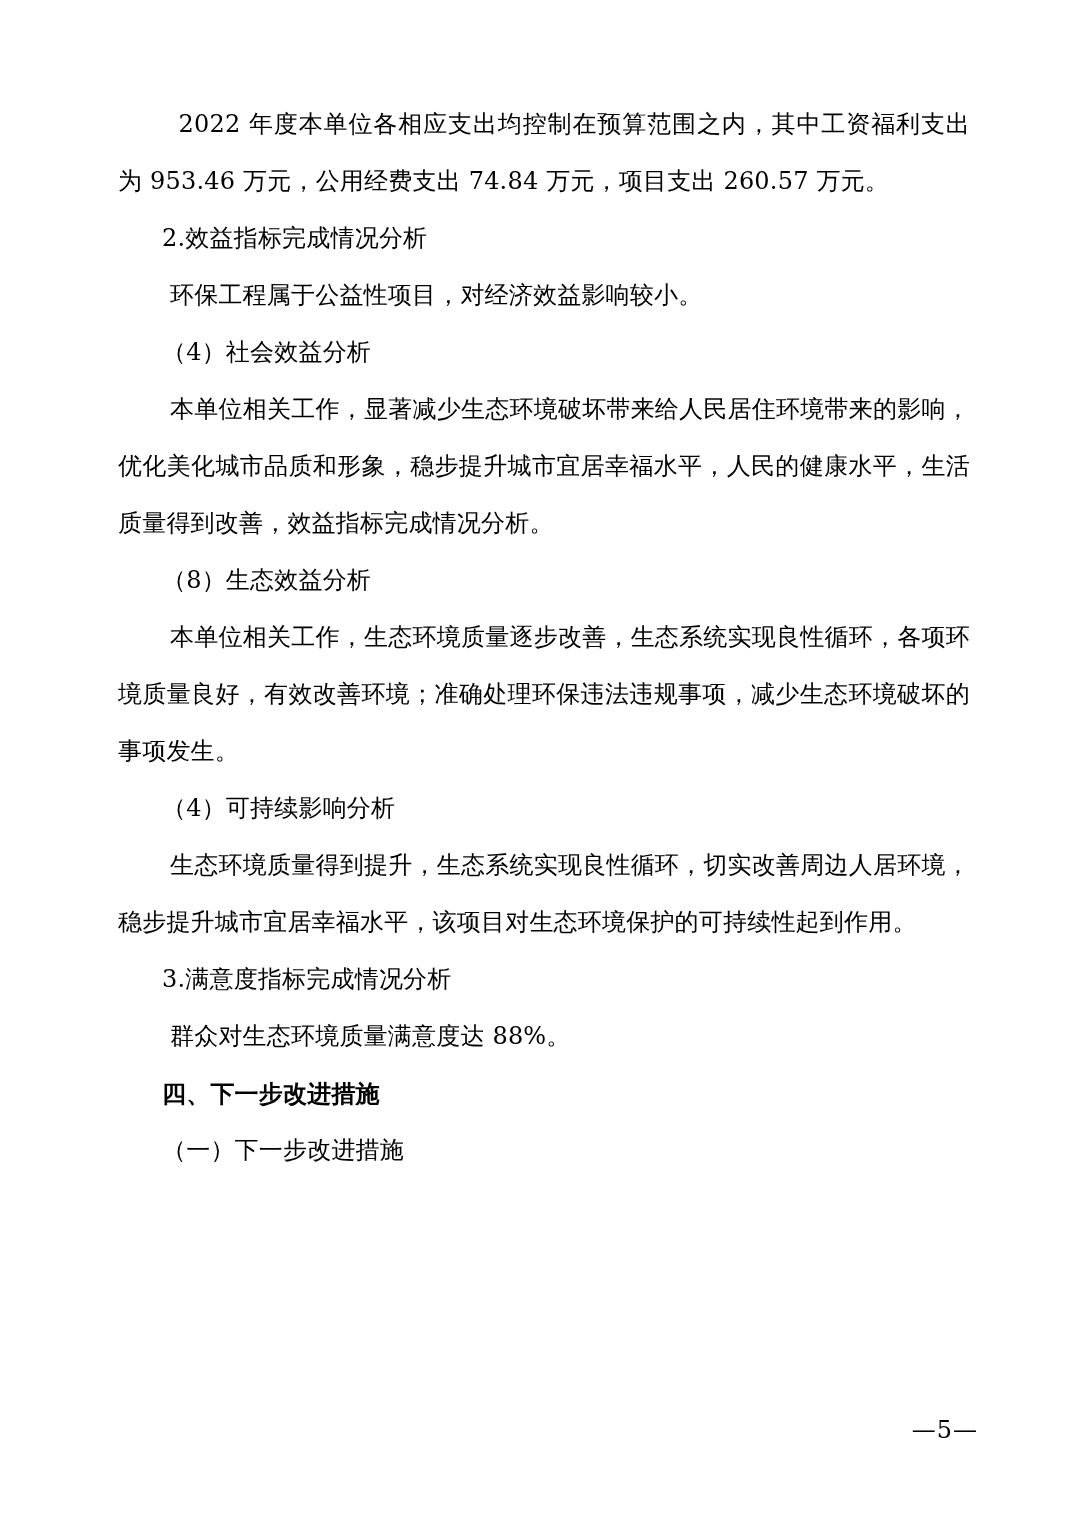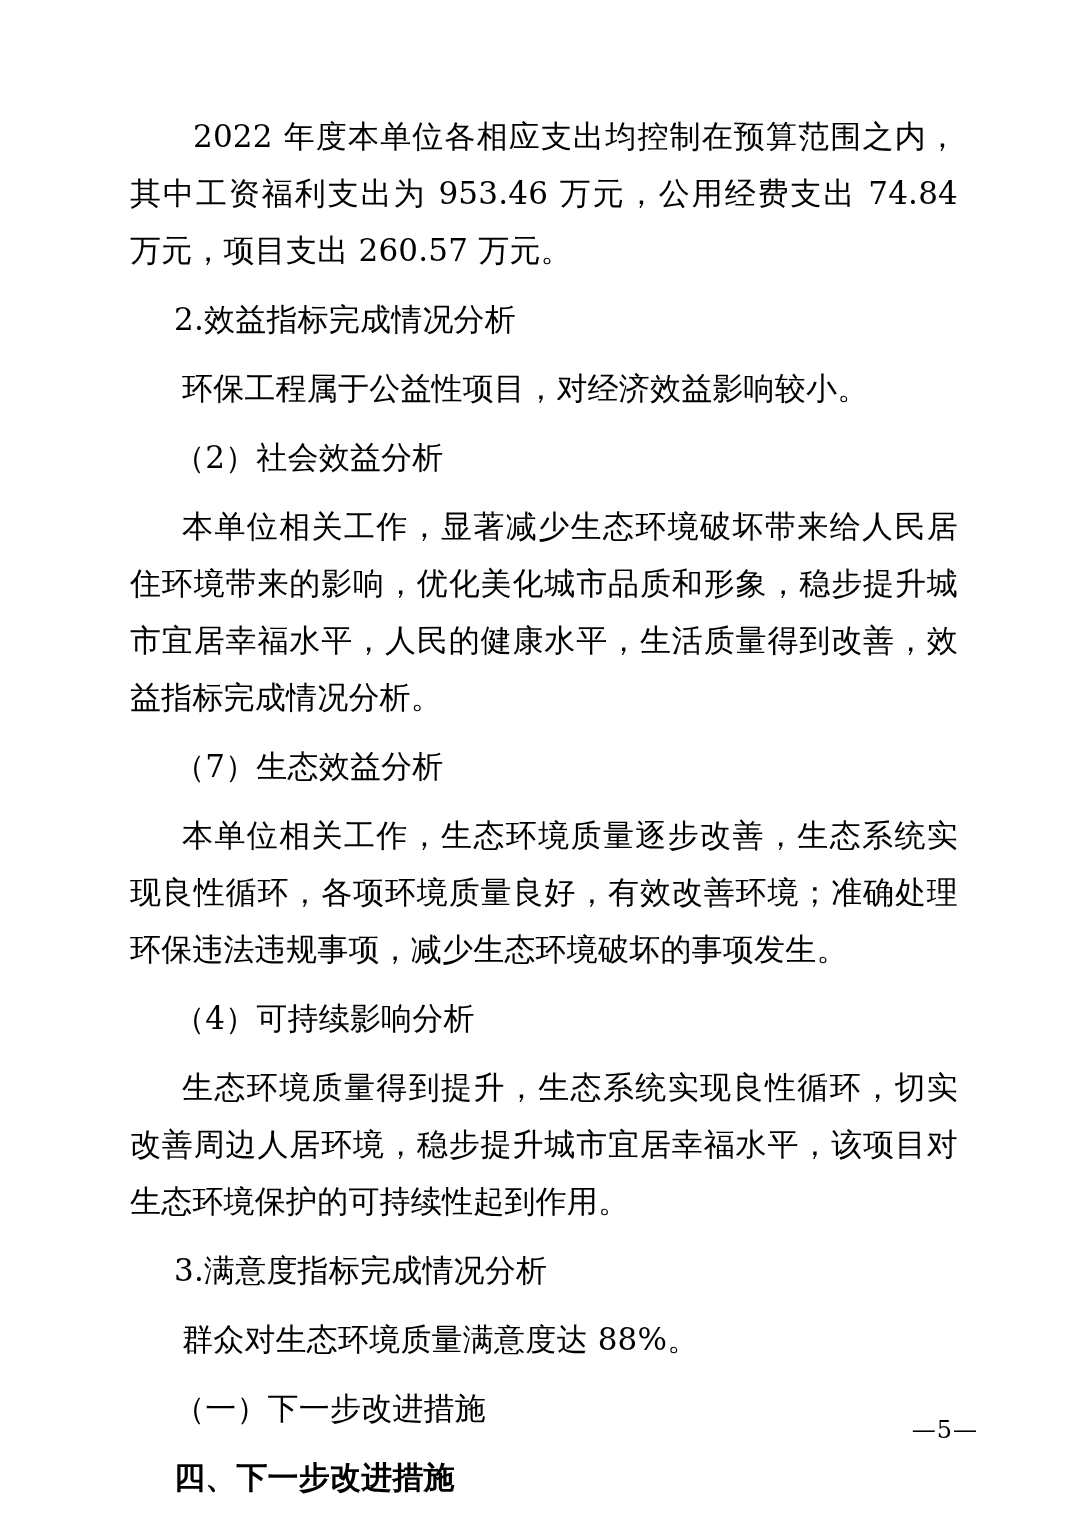--- a/index.html
+++ b/index.html
@@ -17,22 +17,22 @@
     color: #000000;
     overflow: hidden;
   }
   .content {
     position: absolute;
     left: 118px;
     top: 96px;
     width: 852px;
   }
   p {
-    margin: 12px;
-    font-size: 31px;
+    margin: 0;
+    font-size: 24px;
     line-height: 57px;
     text-align: justify;
     text-justify: inter-ideograph;
     letter-spacing: 0.2px;
     white-space: pre-wrap;
   }
   .indent {
     text-indent: 52px;
   }
   .indent-small {
@@ -51,25 +51,25 @@
   }
 </style>
 </head>
 <body>
 
 <div class="page">
   <div class="content">
       <p class="indent"> 2022 年度本单位各相应支出均控制在预算范围之内，其中工资福利支出为 953.46 万元，公用经费支出 74.84 万元，项目支出 260.57 万元。</p>
       <p class="indent-small">2.效益指标完成情况分析</p>
       <p class="indent">环保工程属于公益性项目，对经济效益影响较小。</p>
-      <p class="indent-small">（2）社会效益分析</p>
+      <p class="indent-small">（4）社会效益分析</p>
       <p class="indent">本单位相关工作，显著减少生态环境破坏带来给人民居住环境带来的影响，优化美化城市品质和形象，稳步提升城市宜居幸福水平，人民的健康水平，生活质量得到改善，效益指标完成情况分析。</p>
-      <p class="indent-small">（7）生态效益分析</p>
+      <p class="indent-small">（8）生态效益分析</p>
       <p class="indent">本单位相关工作，生态环境质量逐步改善，生态系统实现良性循环，各项环境质量良好，有效改善环境；准确处理环保违法违规事项，减少生态环境破坏的事项发生。</p>
       <p class="indent-small">（4）可持续影响分析</p>
       <p class="indent">生态环境质量得到提升，生态系统实现良性循环，切实改善周边人居环境，稳步提升城市宜居幸福水平，该项目对生态环境保护的可持续性起到作用。</p>
       <p class="indent-small">3.满意度指标完成情况分析</p>
       <p class="indent">群众对生态环境质量满意度达 88%。</p>
+      <p class="indent-small bold">四、下一步改进措施</p>
       <p class="indent-small">（一）下一步改进措施</p>
-      <p class="indent-small bold">四、下一步改进措施</p>
     </div>
   <div class="page-number">—5—</div>
 </div>
 
 </body></html>

